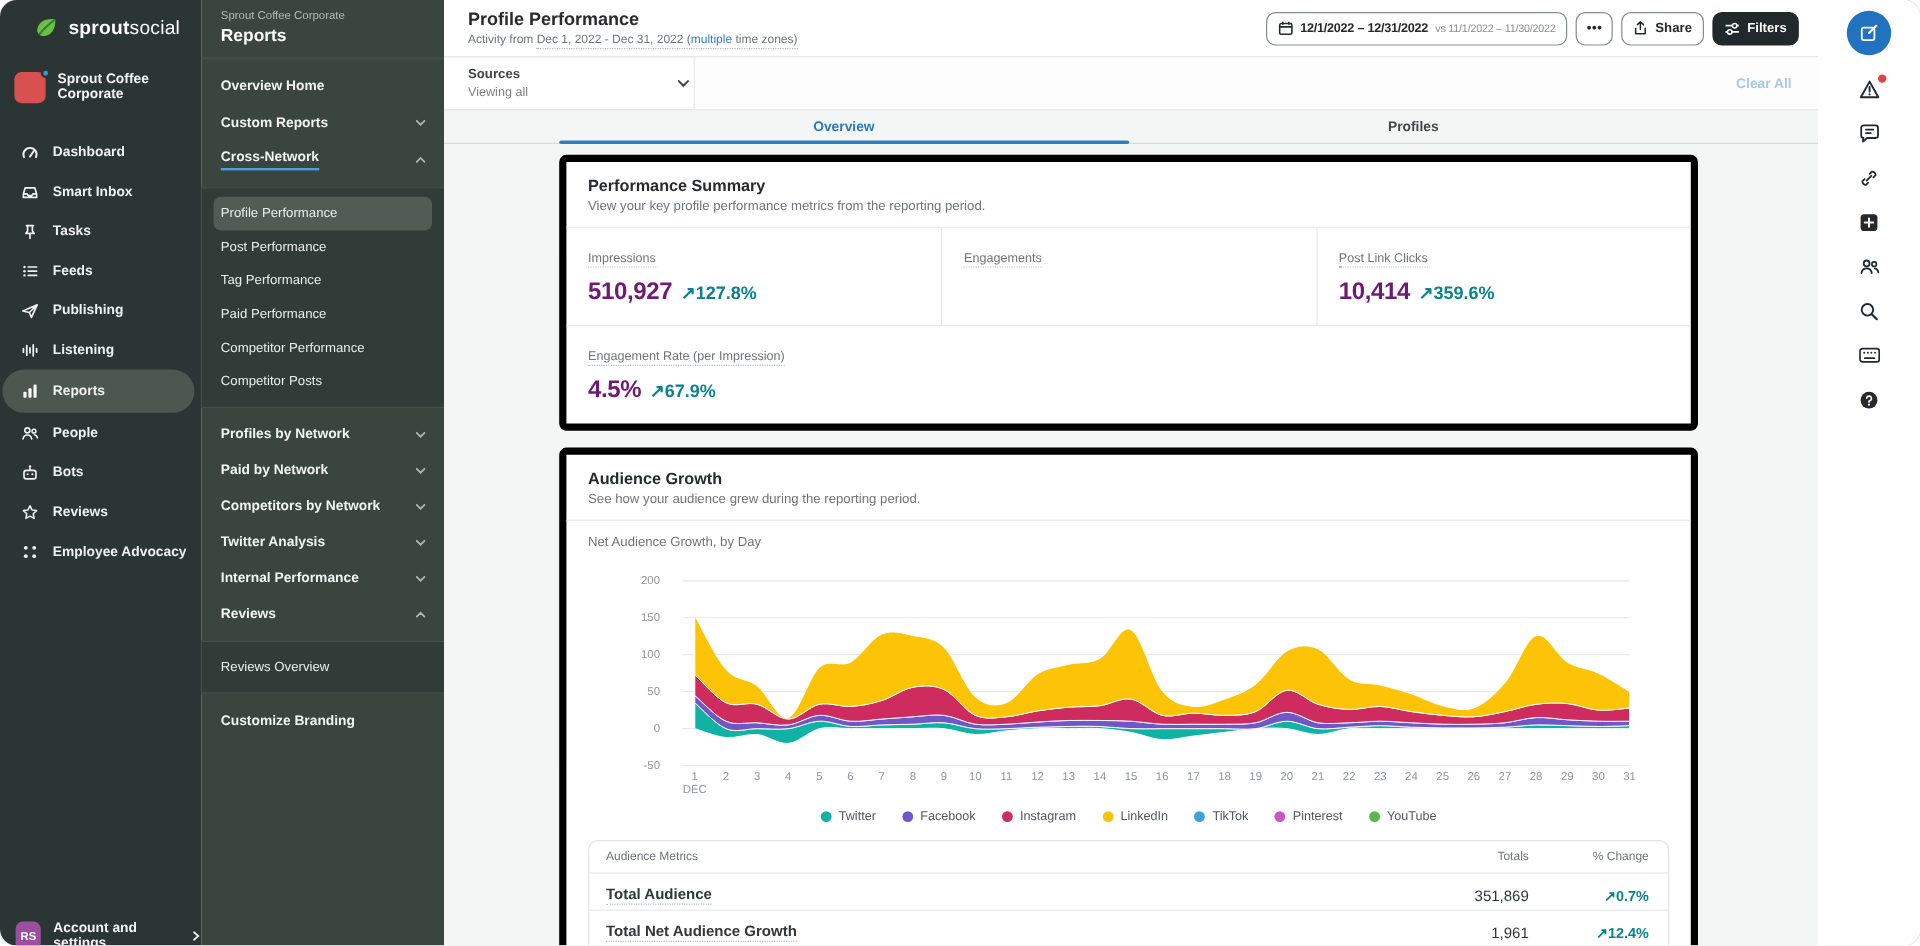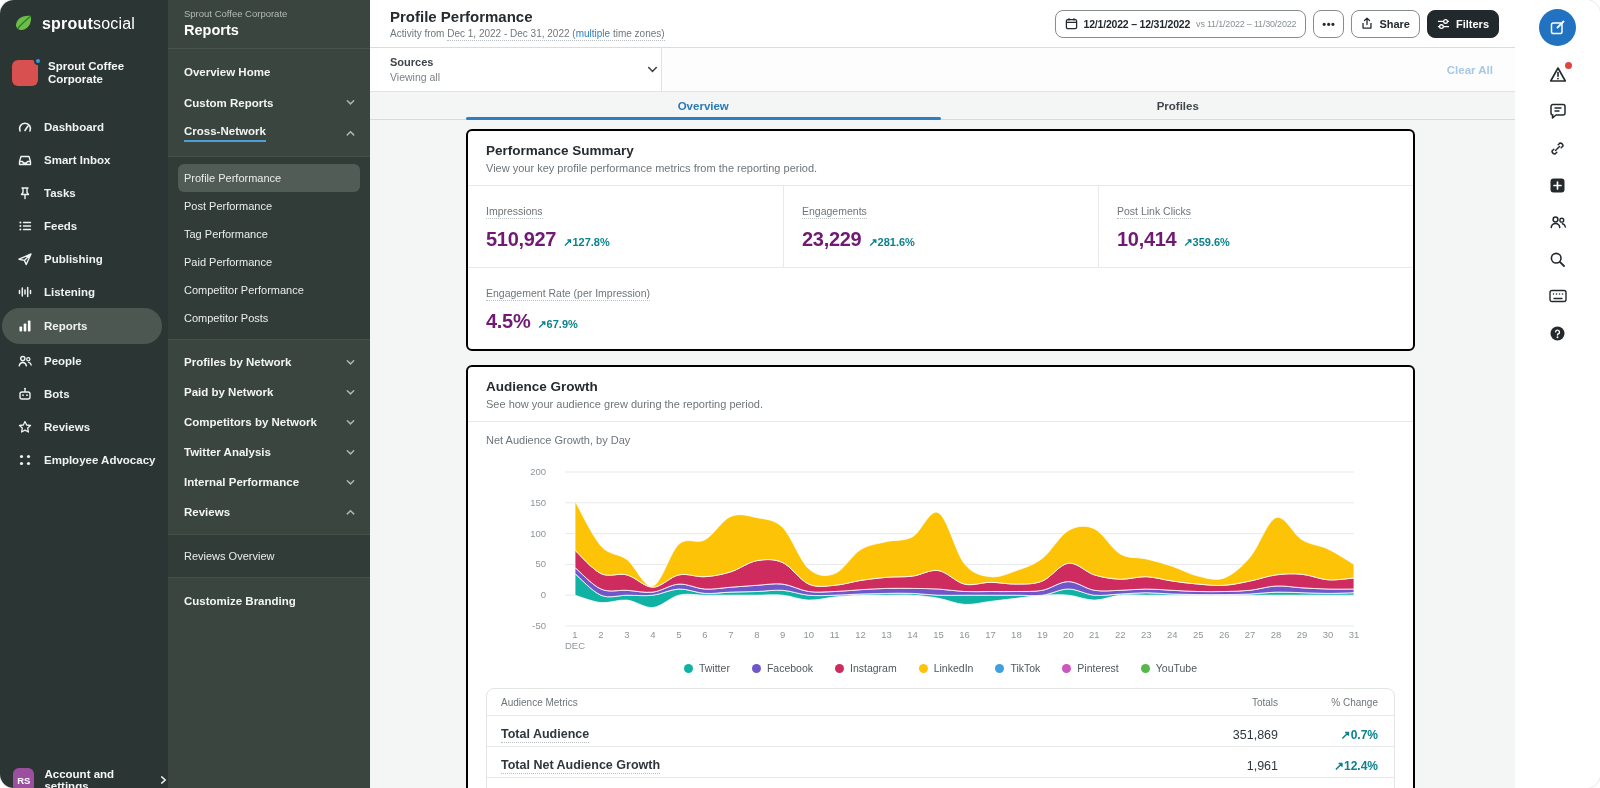--- a/index.html
+++ b/index.html
@@ -2,21 +2,21 @@
 <html><head>
 <meta charset="utf-8">
 <style>
   html,body{margin:0;padding:0;background:#fff;}
   *{box-sizing:border-box;}
   body{font-family:"Liberation Sans",sans-serif;-webkit-font-smoothing:antialiased;}
   .screen{position:relative;width:1600px;height:788px;border-radius:14px;overflow:hidden;background:#f4f5f5;box-shadow:0 0 0 1px #e8e8e8;}
 
   
   .nav-rail{position:absolute;left:0;top:0;bottom:0;width:168px;background:#2b3534;color:#fff;z-index:3;}
-  .brand{display:flex;align-items:center;gap:7px;padding:13px 0 0 13px;}
+  .brand{display:flex;align-items:center;gap:7px;padding:13px 0 0 28px;}
   .brand-text{font-size:16px;color:#fff;letter-spacing:.2px;}
   .brand-text b{font-weight:700;}
   .brand-text span{font-weight:400;}
   .account-row{display:flex;align-items:center;gap:10px;margin:25px 0 0 12px;}
   .account-avatar{position:relative;width:26px;height:26px;background:#d95050;border-radius:6px;flex:0 0 auto;}
   .account-avatar .notif-dot{position:absolute;top:-3px;right:-4px;width:8px;height:8px;border-radius:50%;background:#2e9fe6;border:2px solid #2b3534;}
   .account-name{font-size:11.5px;font-weight:700;color:#f4f7f6;line-height:13px;padding-right:10px;}
   .nav-items{margin-top:24px;}
   .nav-item{display:flex;align-items:center;gap:11px;height:33px;padding-left:17px;font-size:11.5px;font-weight:700;color:#eef2f1;cursor:pointer;}
   .nav-item.active{background:#4d5751;border-radius:18px;width:160px;margin-left:2px;padding-left:15px;height:36px;}
@@ -46,46 +46,46 @@
   .activity .dotted{border-bottom:1px dotted #b6bcc0;padding-bottom:1px;}
   .activity .link{color:#2e7fc2;}
   .hdr-actions{display:flex;align-items:center;gap:7px;}
   .btn{height:28px;border:1px solid #878d91;border-radius:8px;background:#fff;display:inline-flex;align-items:center;gap:6px;padding:0 9px;font-size:11px;font-weight:700;color:#24292e;cursor:pointer;white-space:nowrap;}
   .btn .compare{font-weight:400;color:#8a9094;font-size:9px;}
   .btn.date{font-size:10.5px;letter-spacing:-0.2px;}
   .btn.more{padding:0 8px;font-size:11px;letter-spacing:.5px;}
   .btn.filters{background:#22292d;border-color:#22292d;color:#fff;}
 
   .sources-row{height:44px;background:#fff;border-bottom:1px solid #e2e4e4;display:flex;}
-  .sources-box{width:292px;border-right:1px solid #e2e4e4;display:flex;align-items:center;justify-content:space-between;padding:0 2px 0 20px;cursor:pointer;}
+  .sources-box{width:209px;border-right:1px solid #e2e4e4;display:flex;align-items:center;justify-content:space-between;padding:0 2px 0 20px;cursor:pointer;}
   .sources-label{font-size:11px;font-weight:600;color:#3e444a;}
   .sources-value{font-size:10.5px;color:#7b8186;margin-top:3px;}
   .sources-rest{flex:1;display:flex;align-items:center;justify-content:flex-end;padding-right:22px;background:#fdfdfd;}
   .clear-all{font-size:11.5px;font-weight:700;color:#a7c9e5;cursor:pointer;}
 
   .tab-row{height:28px;display:flex;padding:0 100px 0 96px;border-bottom:1px solid #d8dbdb;}
   .tab{flex:1;display:flex;align-items:center;justify-content:center;font-size:11.5px;font-weight:700;color:#40474c;position:relative;cursor:pointer;}
   .tab.active{color:#2a7ab8;}
   .tab.active::after{content:"";position:absolute;left:0;right:0;bottom:-1px;height:3px;background:#2e7fc2;border-radius:2px;}
 
   .content{position:absolute;top:121px;left:0;right:0;bottom:0;overflow:hidden;padding:8px 100px 0 96px;}
-  .card{background:#fff;border:2px solid #000000;border-radius:6px;}
+  .card{background:#fff;border:6px solid #000000;border-radius:6px;}
   .card + .card{margin-top:14px;}
   .card-head{padding:12px 18px 10px;border-bottom:1px solid #e7e9e9;}
   .card-title{font-size:13.5px;font-weight:700;color:#262b30;line-height:16px;}
   .card-sub{font-size:11px;color:#6e757a;margin-top:3px;line-height:13px;}
 
   .metrics-row{display:grid;grid-template-columns:1fr 1fr 1fr;}
   .metric-cell{padding:15px 18px 16px;}
   .metric-cell + .metric-cell{border-left:1px solid #e7e9e9;}
   .metrics-row2{border-top:1px solid #e7e9e9;}
   .metric-label{font-size:10.5px;color:#6e757a;border-bottom:1px dotted #b9bfc2;display:inline-block;padding-bottom:1px;}
   .metric-value-row{margin-top:9px;display:flex;align-items:baseline;gap:7px;}
   .metric-value{font-size:20px;font-weight:700;color:#701a75;letter-spacing:-0.3px;}
-  .delta{font-size:11px;font-weight:700;color:#0b838c;}
+  .delta{font-size:15px;font-weight:700;color:#0b838c;}
 
   .chart-wrap{padding:10px 18px 0;}
   .chart-label{font-size:11px;color:#6e757a;margin:2px 0 2px;}
   #growth-chart{display:block;width:900px;height:202px;margin-top:6px;}
   #growth-chart text{font-family:"Liberation Sans",sans-serif;font-size:9.5px;fill:#8e959a;}
 
   .legend{display:flex;justify-content:center;gap:22px;margin:8px 0 0;}
   .legend-item{display:flex;align-items:center;gap:6px;font-size:10.5px;color:#51585d;cursor:pointer;}
   .legend-dot{width:9px;height:9px;border-radius:50%;display:inline-block;}
 
@@ -391,24 +391,20 @@
         <div class="metrics-row">
           <div class="metric-cell">
             <span class="metric-label">Impressions</span>
             <div class="metric-value-row">
               <span class="metric-value">510,927</span>
               <span class="delta"><span>↗</span><span>127.8%</span></span>
             </div>
           </div>
           <div class="metric-cell">
             <span class="metric-label">Engagements</span>
-            <div class="metric-value-row">
-              <span class="metric-value">23,229</span>
-              <span class="delta"><span>↗</span><span>281.6%</span></span>
-            </div>
           </div>
           <div class="metric-cell">
             <span class="metric-label">Post Link Clicks</span>
             <div class="metric-value-row">
               <span class="metric-value">10,414</span>
               <span class="delta"><span>↗</span><span>359.6%</span></span>
             </div>
           </div>
         </div>
         <div class="metrics-row2">

